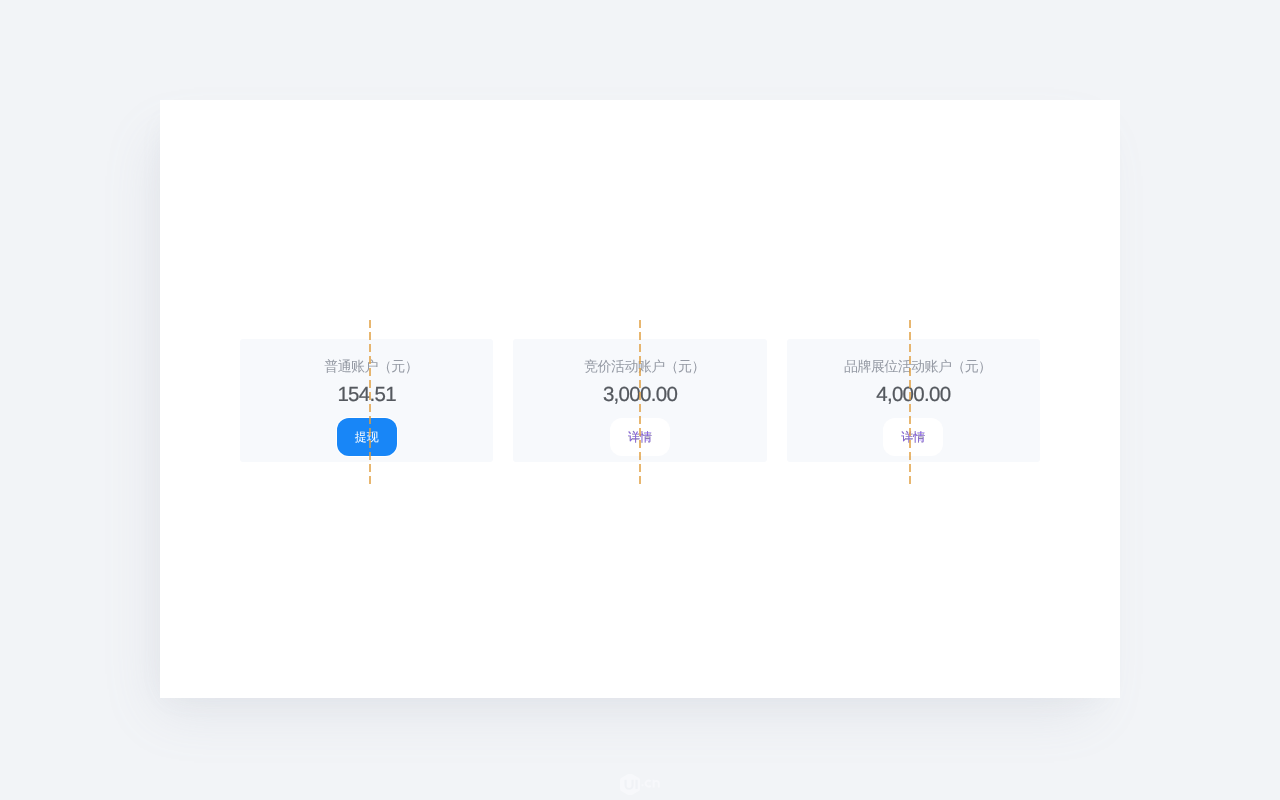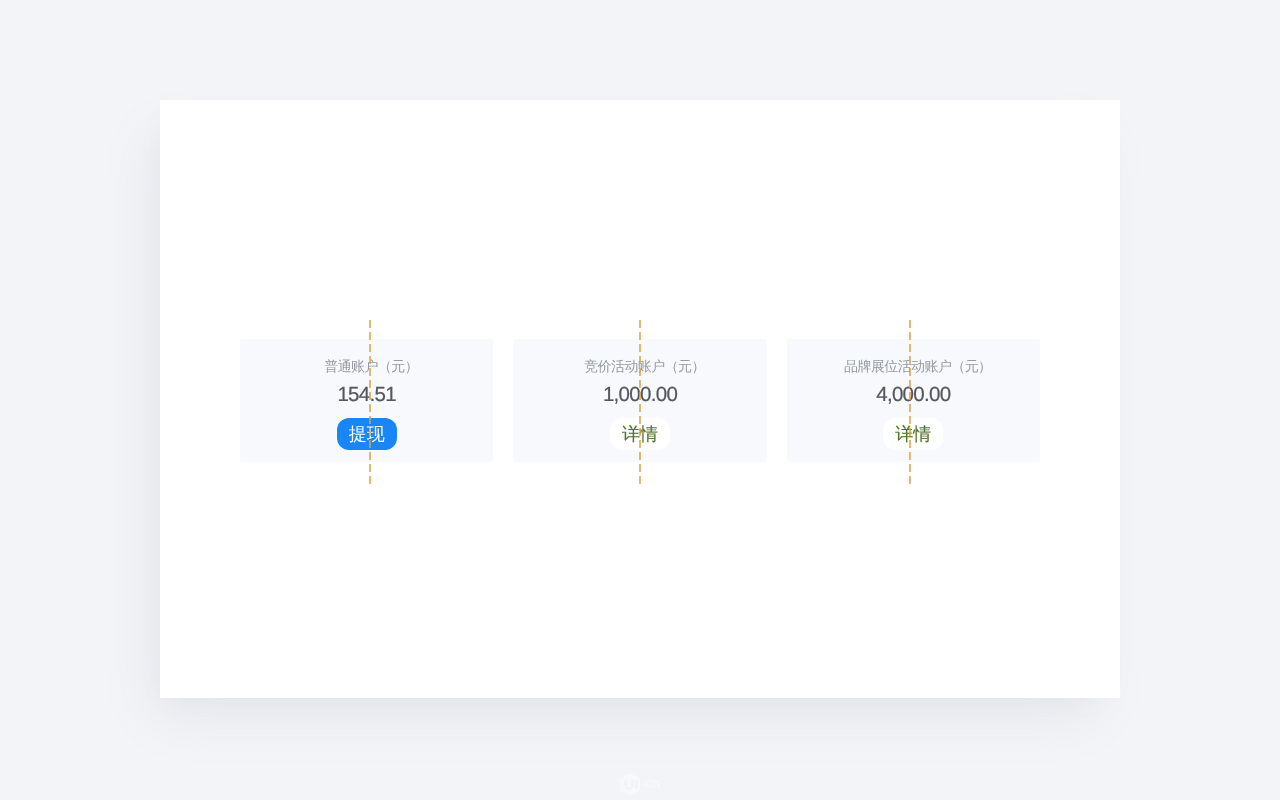--- a/index.html
+++ b/index.html
@@ -21,25 +21,25 @@
 
   
   .card-row{position:absolute;left:240px;top:339px;width:800px;height:123px;
             display:flex;gap:20px;}
   .card{position:relative;width:260px;height:123px;background:#f7f9fc;border-radius:3px;
         display:flex;flex-direction:column;align-items:center;}
   .card-label{margin-top:20px;font-size:14px;line-height:14px;color:#959aa4;
               white-space:nowrap;letter-spacing:-0.6px;transform:translate(4.5px,-0.3px);}
   .card-amount{margin-top:14px;font-size:20.5px;line-height:15px;color:#54585e;
                letter-spacing:-.7px;white-space:nowrap;-webkit-text-stroke:0.22px #54585e;}
-  .card-action{margin-top:16px;width:60px;height:32px;border-radius:12px;
+  .card-action{margin-top:16px;width:60px;height:38px;border-radius:12px;
                display:flex;align-items:center;justify-content:center;
-               font-size:18px;line-height:13px;white-space:nowrap;cursor:pointer;}
+               font-size:12px;line-height:13px;white-space:nowrap;cursor:pointer;}
   .card-action.primary{background:#1886f7;color:#ffffff;box-shadow:0 0 0 1px #ffffff;}
-  .card-action.ghost{background:#ffffff;color:#4d7c0f;-webkit-text-stroke:0.14px #55585e;}
+  .card-action.ghost{background:#ffffff;color:#8b5cf6;-webkit-text-stroke:0.14px #55585e;}
 
   
   .guide{position:absolute;top:320px;width:2px;height:164px;
          background-image:repeating-linear-gradient(to bottom,
             rgba(224,158,63,.75) 0px,rgba(224,158,63,.75) 8px,
             rgba(224,158,63,0) 8px,rgba(224,158,63,0) 12px);}
 
   
   .watermark{position:absolute;left:620px;top:774px;width:40px;height:21px;filter:blur(.35px);}
   .watermark svg{display:block;position:absolute;left:0;top:0;}
@@ -54,21 +54,21 @@
   <div class="card-row">
 
     <div class="card">
       <div class="card-label">普通账户（元）</div>
       <div class="card-amount">154.51</div>
       <div class="card-action primary">提现</div>
     </div>
 
     <div class="card">
       <div class="card-label">竞价活动账户（元）</div>
-      <div class="card-amount">1,000.00</div>
+      <div class="card-amount">3,000.00</div>
       <div class="card-action ghost">详情</div>
     </div>
 
     <div class="card">
       <div class="card-label">品牌展位活动账户（元）</div>
       <div class="card-amount">4,000.00</div>
       <div class="card-action ghost">详情</div>
     </div>
 
   </div>

